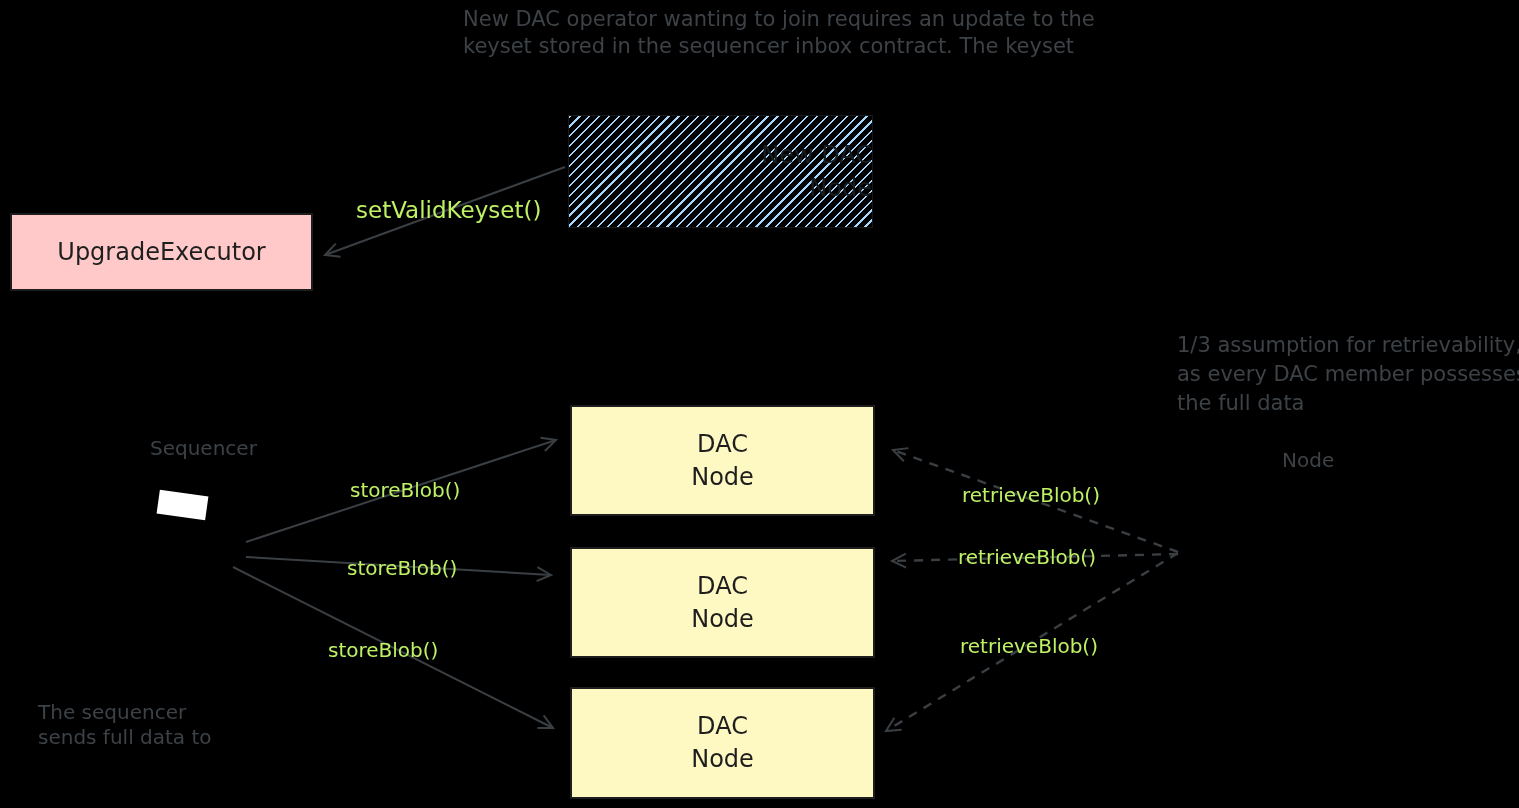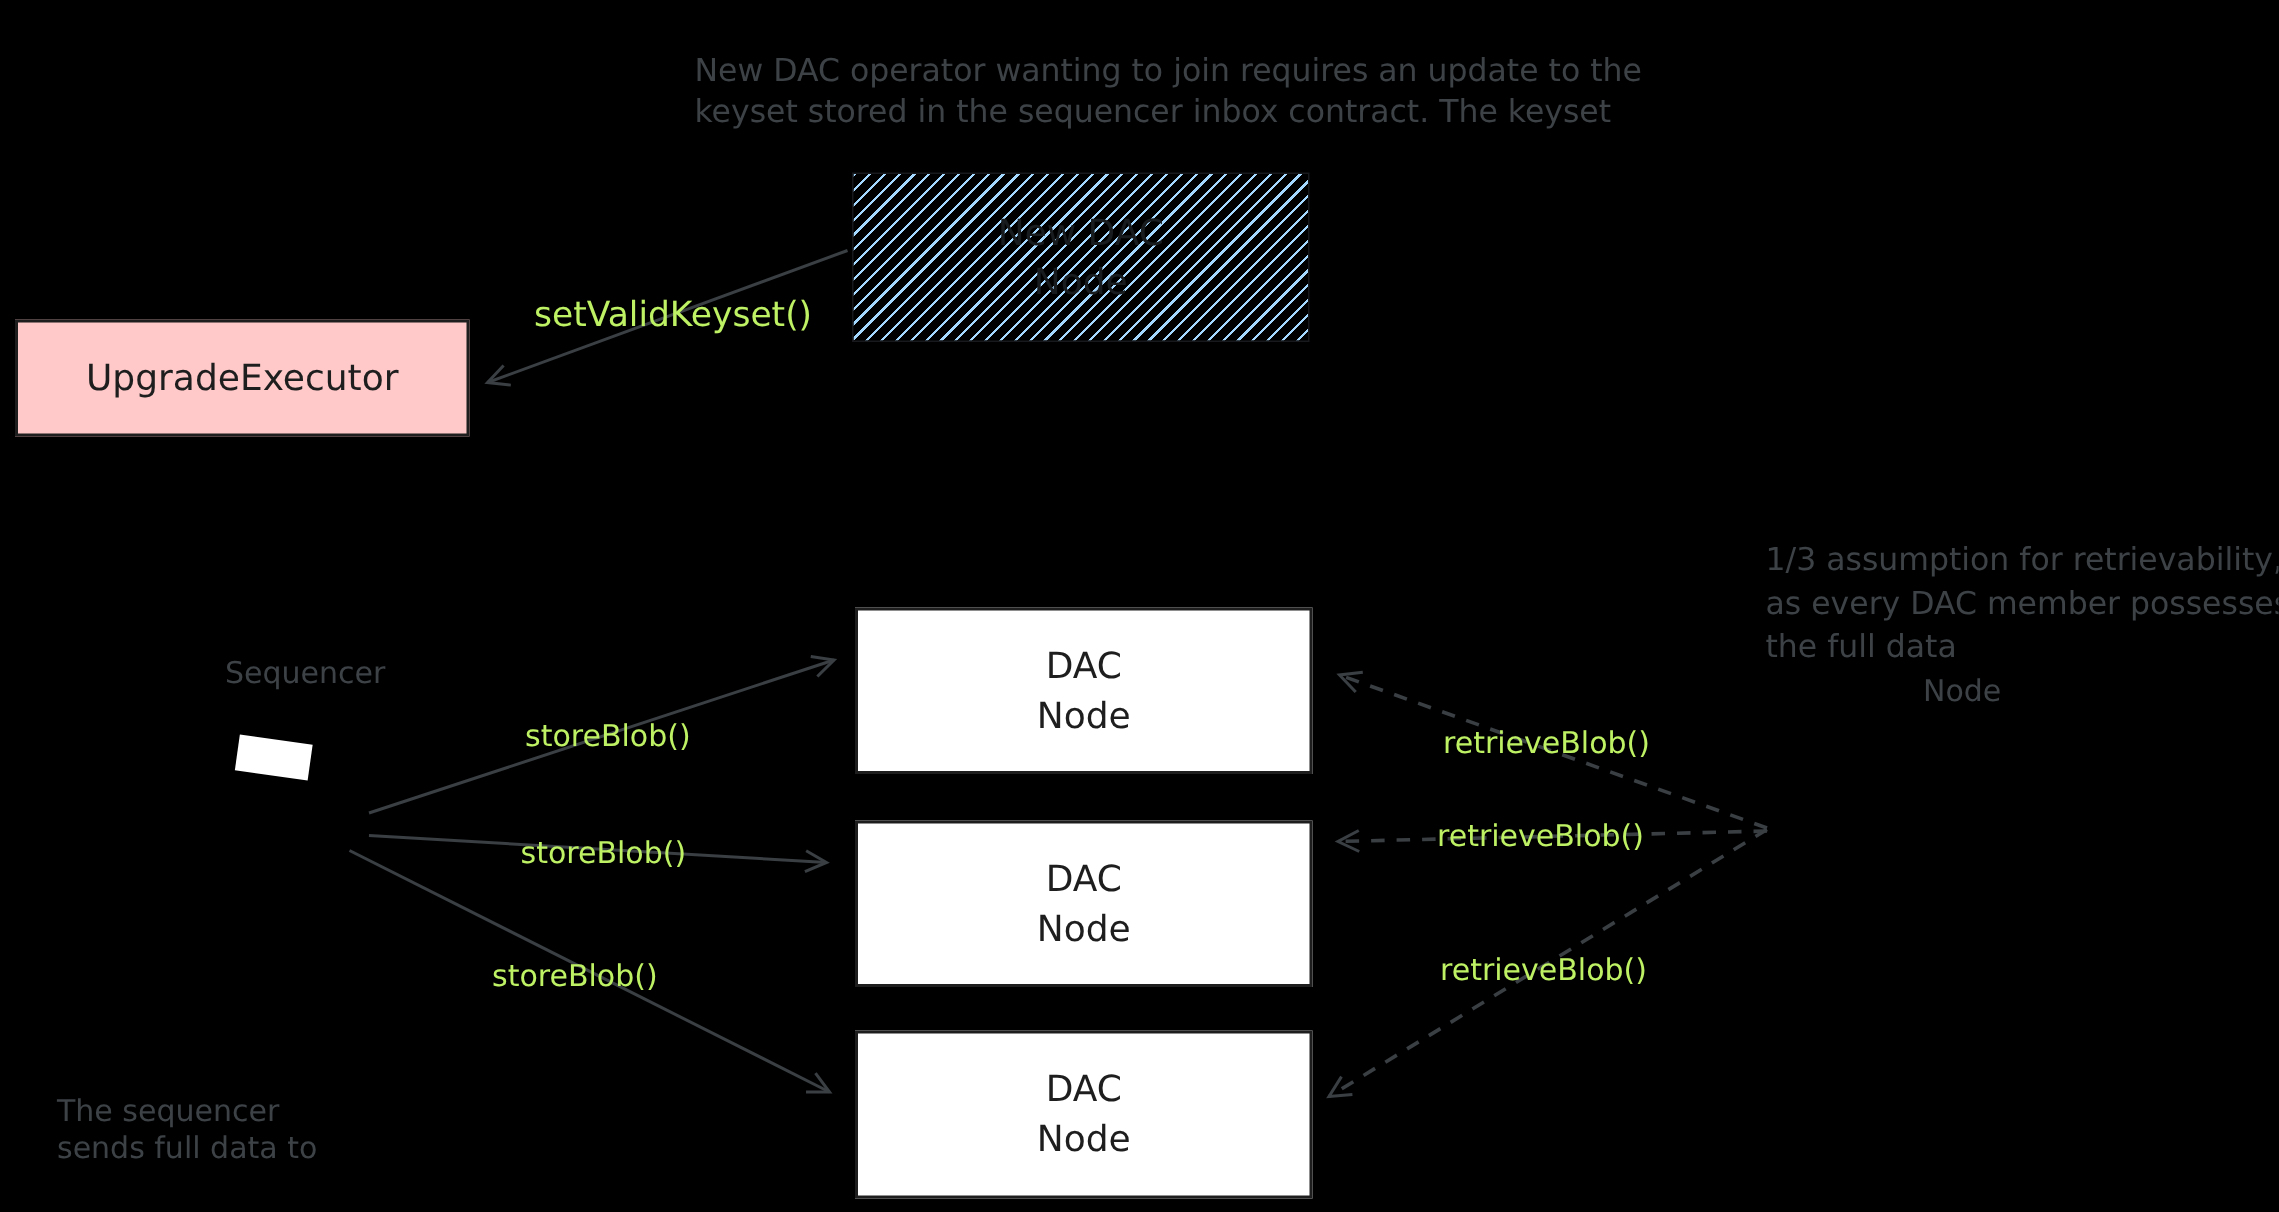--- a/index.html
+++ b/index.html
@@ -5,36 +5,36 @@
   html,body{margin:0;padding:0;}
   body{
     width:1519px;height:808px;overflow:hidden;position:relative;
     background:#000000;
     font-family:"DejaVu Sans",sans-serif;
   }
   .canvas{position:absolute;inset:0;}
   .arrow-layer{position:absolute;left:0;top:0;}
   .solid-arrow{stroke:#3a3f44;stroke-width:2;fill:none;}
   .dashed-arrow{stroke:#3a3f44;stroke-width:2.4;fill:none;stroke-dasharray:9 8;}
-  .note{position:absolute;color:#3d4247;white-space:nowrap;margin-top:28px;}
+  .note{position:absolute;color:#3d4247;white-space:nowrap;}
   .note-top{left:463px;top:6px;font-size:21px;line-height:27px;}
   .note-right{left:1177px;top:331px;font-size:21px;line-height:29px;}
   .note-bottom-left{left:38px;top:700px;font-size:20px;line-height:25px;}
   .edge-label{position:absolute;color:#bef264;font-size:20px;white-space:nowrap;}
   .actor-label{position:absolute;color:#3d4247;font-size:20px;white-space:nowrap;margin-left:28px;}
   .box{
     position:absolute;box-sizing:border-box;
     display:flex;flex-direction:column;align-items:center;justify-content:center;
     text-align:center;color:#1e1e1e;font-size:24px;line-height:33px;
   }
-  .box-blue{background:#ffffff;border:2px solid #1e1e1e;}
+  .box-blue{background:#fef9c3;border:2px solid #1e1e1e;}
   .box-pink{background:#ffc9c9;border:2px solid #1e1e1e;}
   .box-hatch{
     background:repeating-linear-gradient(135deg,#a5d8ff 0px,#a5d8ff 1.5px,transparent 1.5px,transparent 7px);
-    border:1.5px solid #17191c;color:#181c1f;
+    border:1.5px solid #17191c;color:#181c1f;align-items:flex-end;
   }
   .lbl-set-valid-keyset{left:356px;top:197px;font-size:23px;}
   .lbl-sequencer{left:122px;top:436px;}
   .lbl-user{left:1254px;top:448px;}
   .lbl-store-1{left:350px;top:478px;}
   .lbl-store-2{left:347px;top:556px;}
   .lbl-store-3{left:328px;top:638px;}
   .lbl-retrieve-1{left:962px;top:483px;}
   .lbl-retrieve-2{left:958px;top:545px;}
   .lbl-retrieve-3{left:960px;top:634px;}

